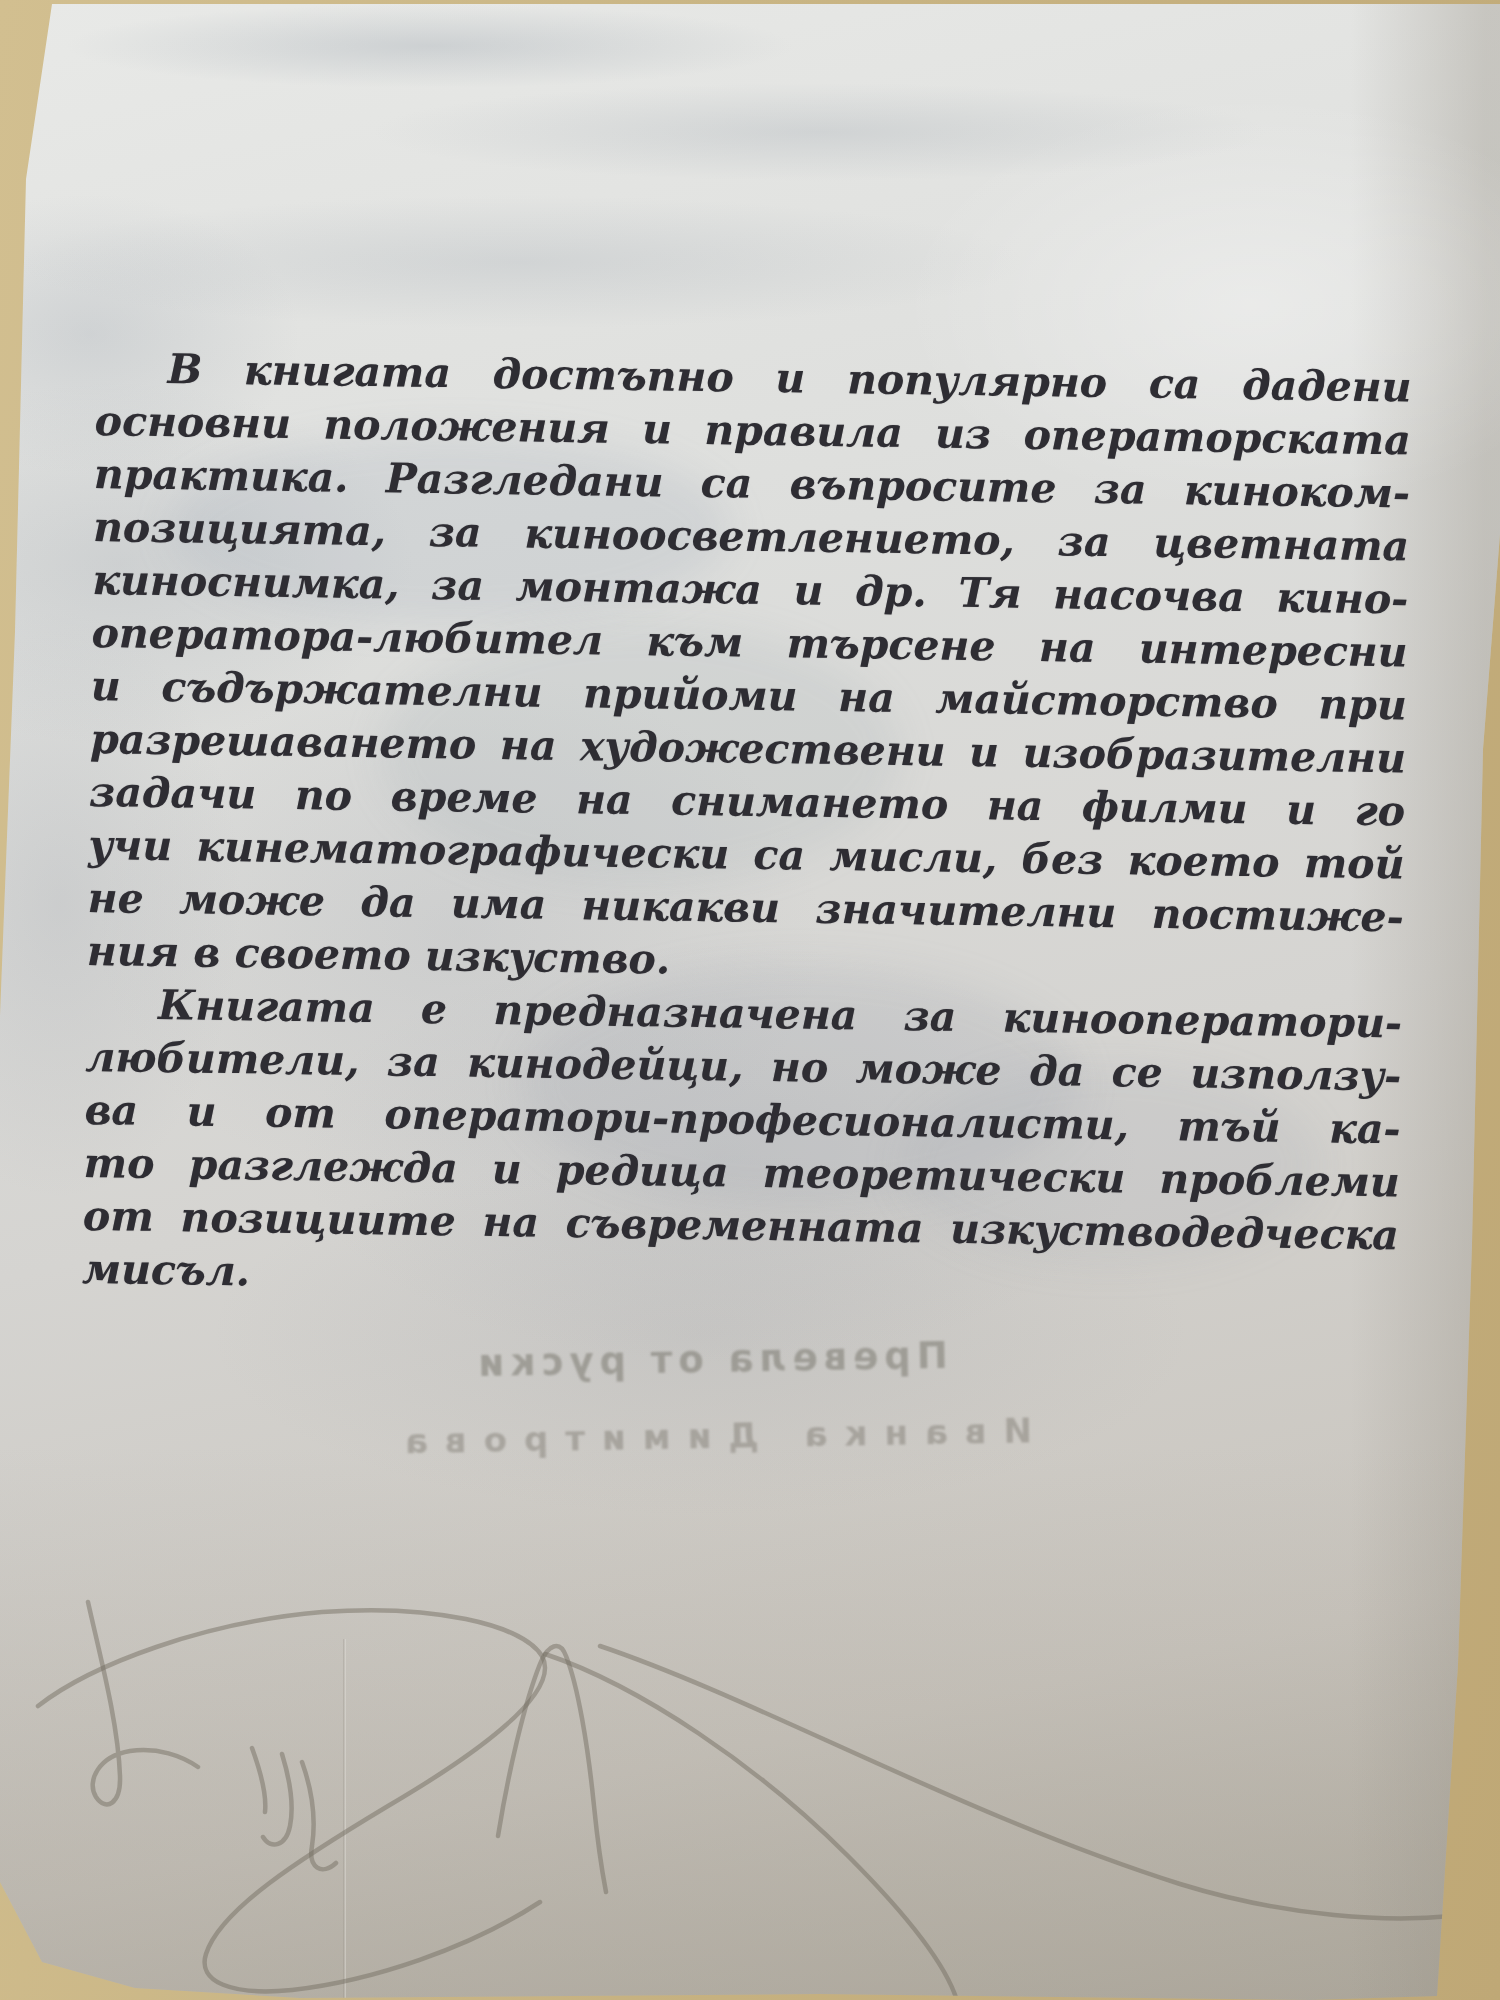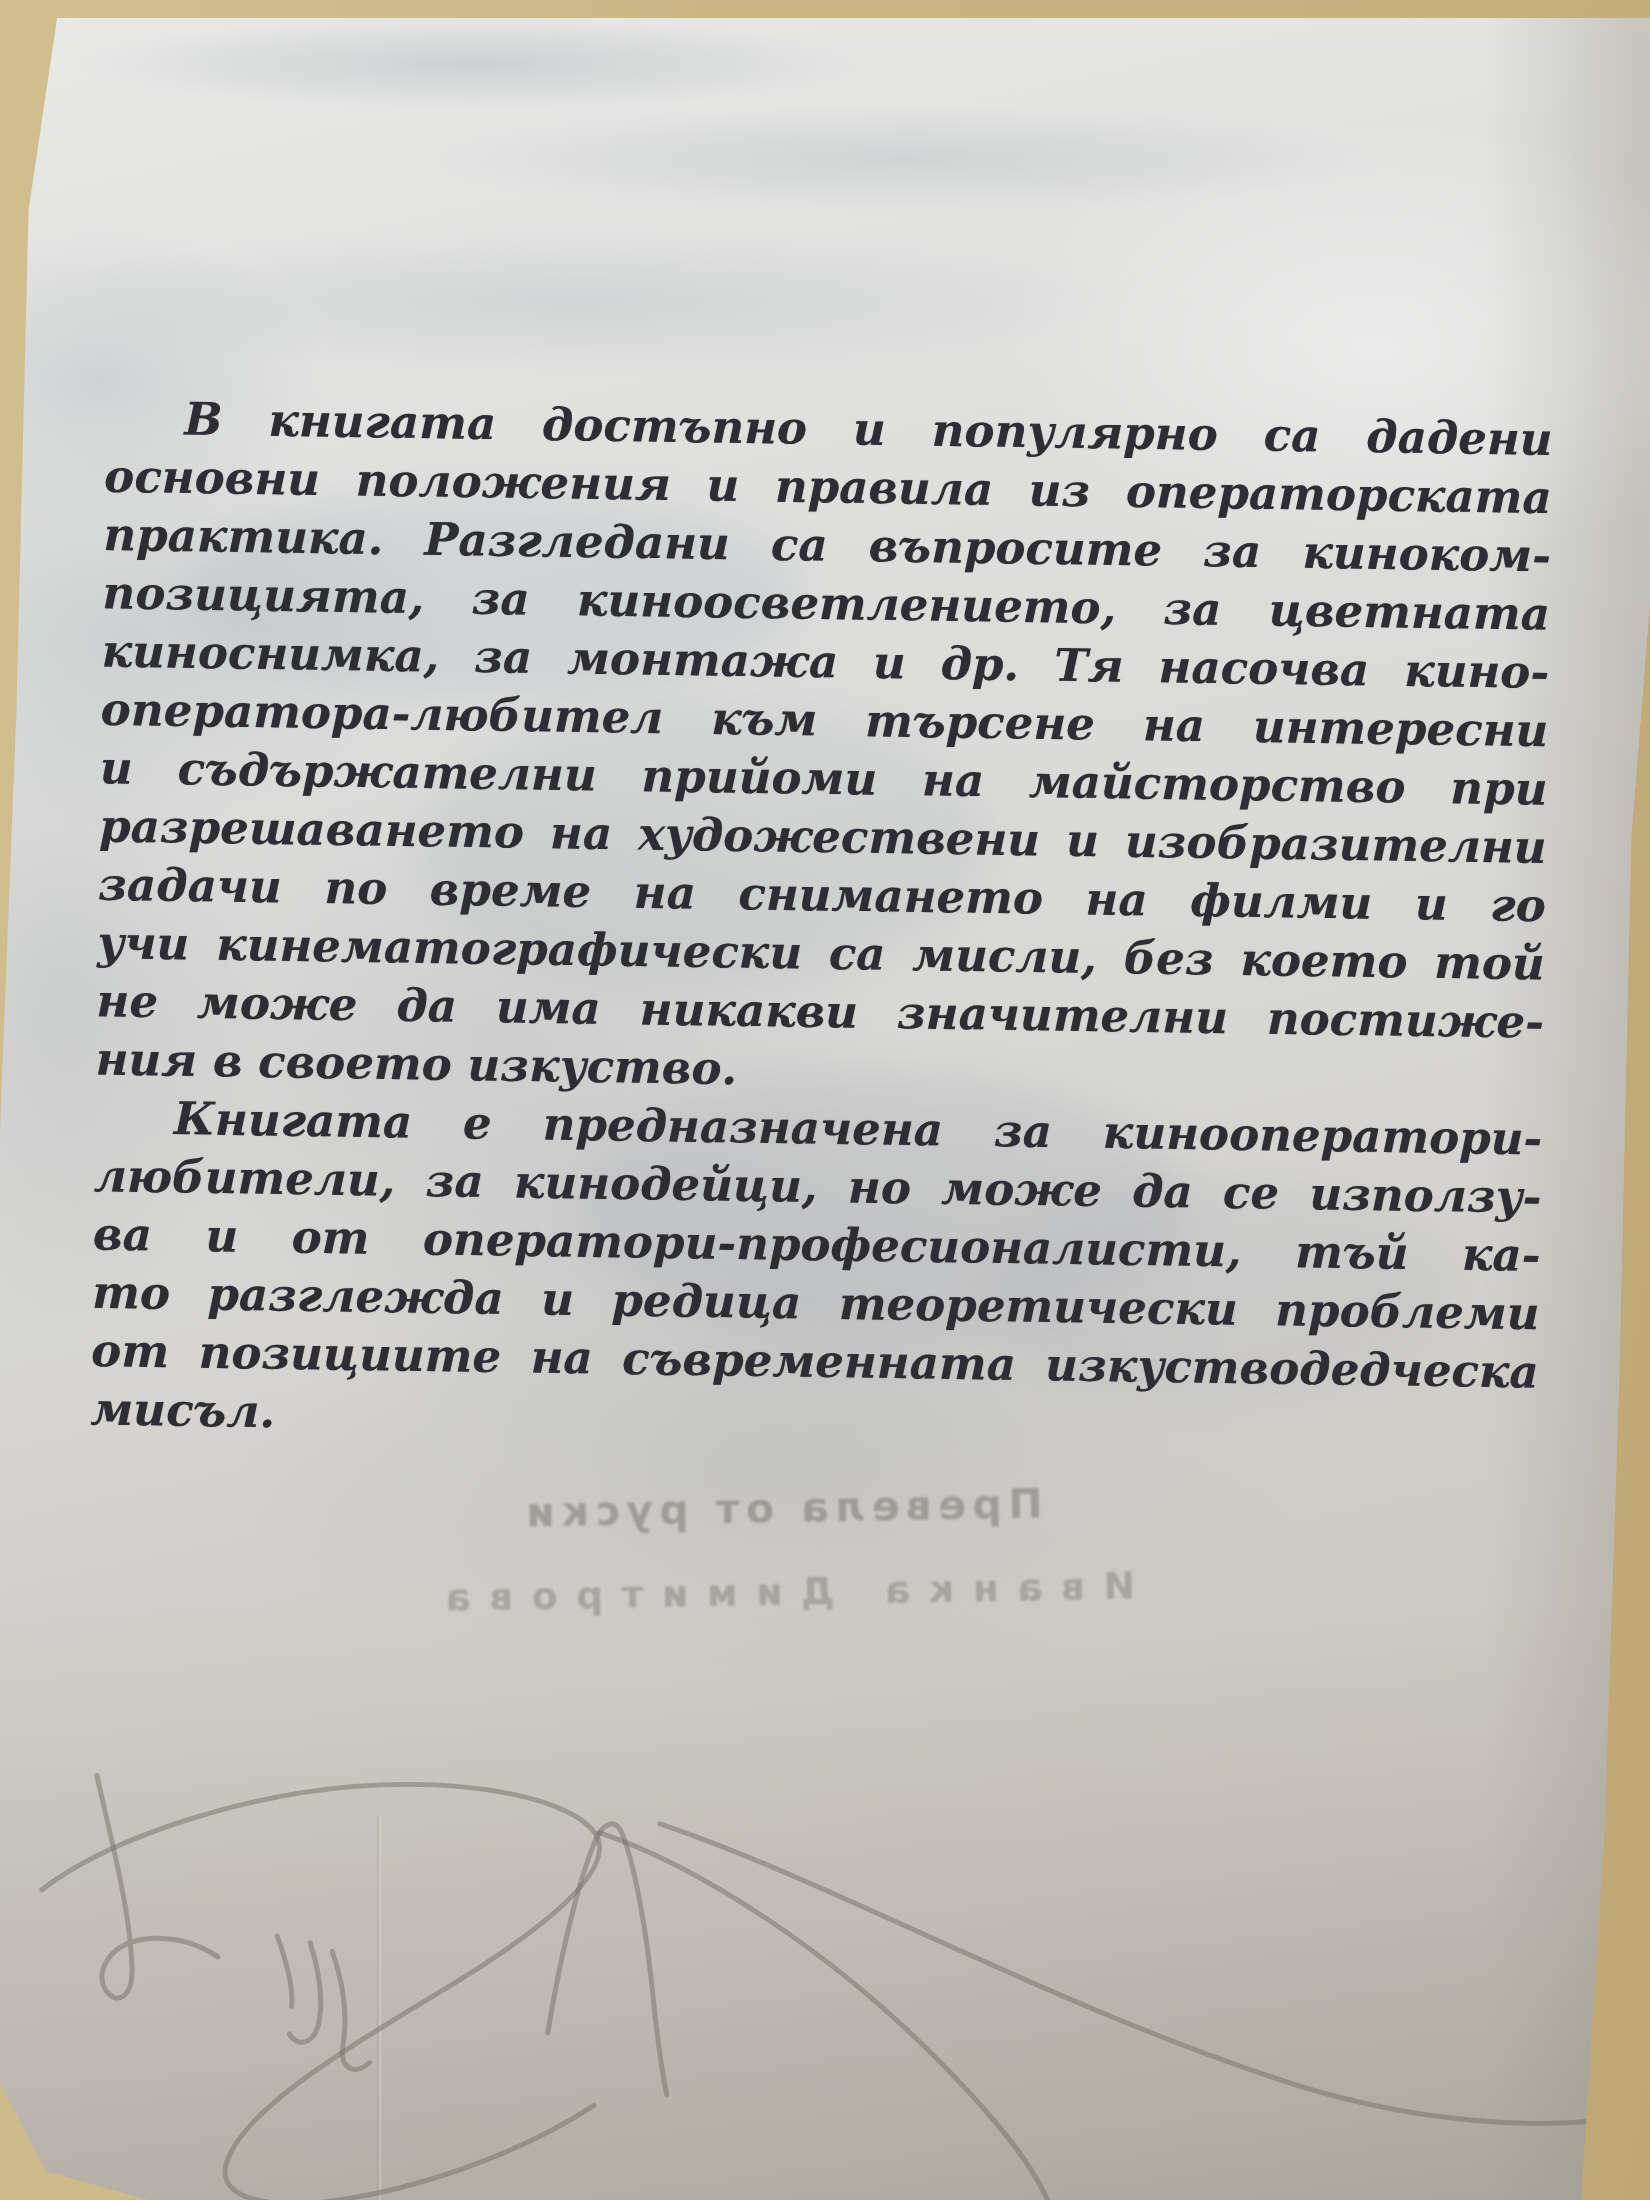--- a/index.html
+++ b/index.html
@@ -2,21 +2,21 @@
 <html><head>
 <meta charset="utf-8">
 <style>
   html,body{margin:0;padding:0;}
   body{
     width:1500px;height:2000px;
     background:linear-gradient(100deg,#d2bf90 0%,#c9b584 40%,#bfa876 100%);
     overflow:hidden;position:relative;
     font-family:"DejaVu Serif","Liberation Serif",serif;
   }
-  #canvas{position:absolute;left:0;top:16px;width:1500px;height:1653px;}
+  #canvas{position:absolute;left:0;top:4px;width:1500px;height:1653px;}
 
   
   .page{
     position:absolute;left:0;top:0;width:1500px;height:2000px;
     clip-path:polygon(52px 0,1500px 0,1500px 530px,1483px 745px,1472px 1240px,1458px 1660px,1437px 1992px,1310px 1996px,820px 1990px,300px 1994px,135px 1984px,42px 1958px,0 1878px,0 1012px,15px 628px,26px 175px);
     background:
       radial-gradient(ellipse 520px 60px at 430px 42px, rgba(164,172,180,0.38), transparent 70%),
       radial-gradient(ellipse 640px 70px at 820px 128px, rgba(168,175,182,0.32), transparent 70%),
       radial-gradient(ellipse 720px 95px at 520px 258px, rgba(170,177,184,0.30), transparent 70%),
       radial-gradient(ellipse 300px 200px at 90px 330px, rgba(158,166,176,0.28), transparent 70%),

